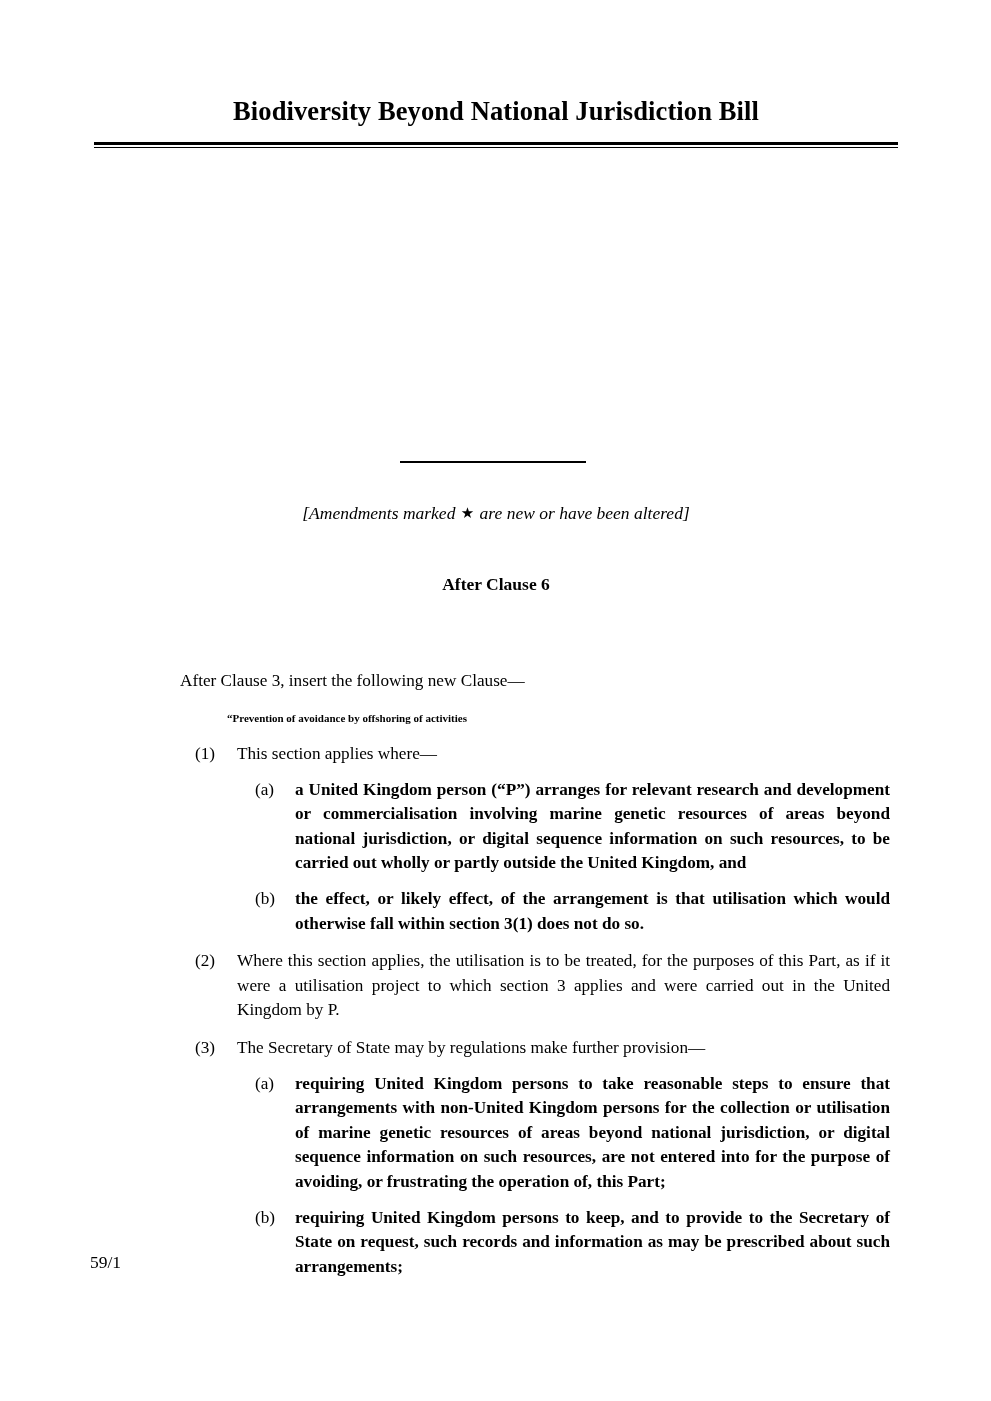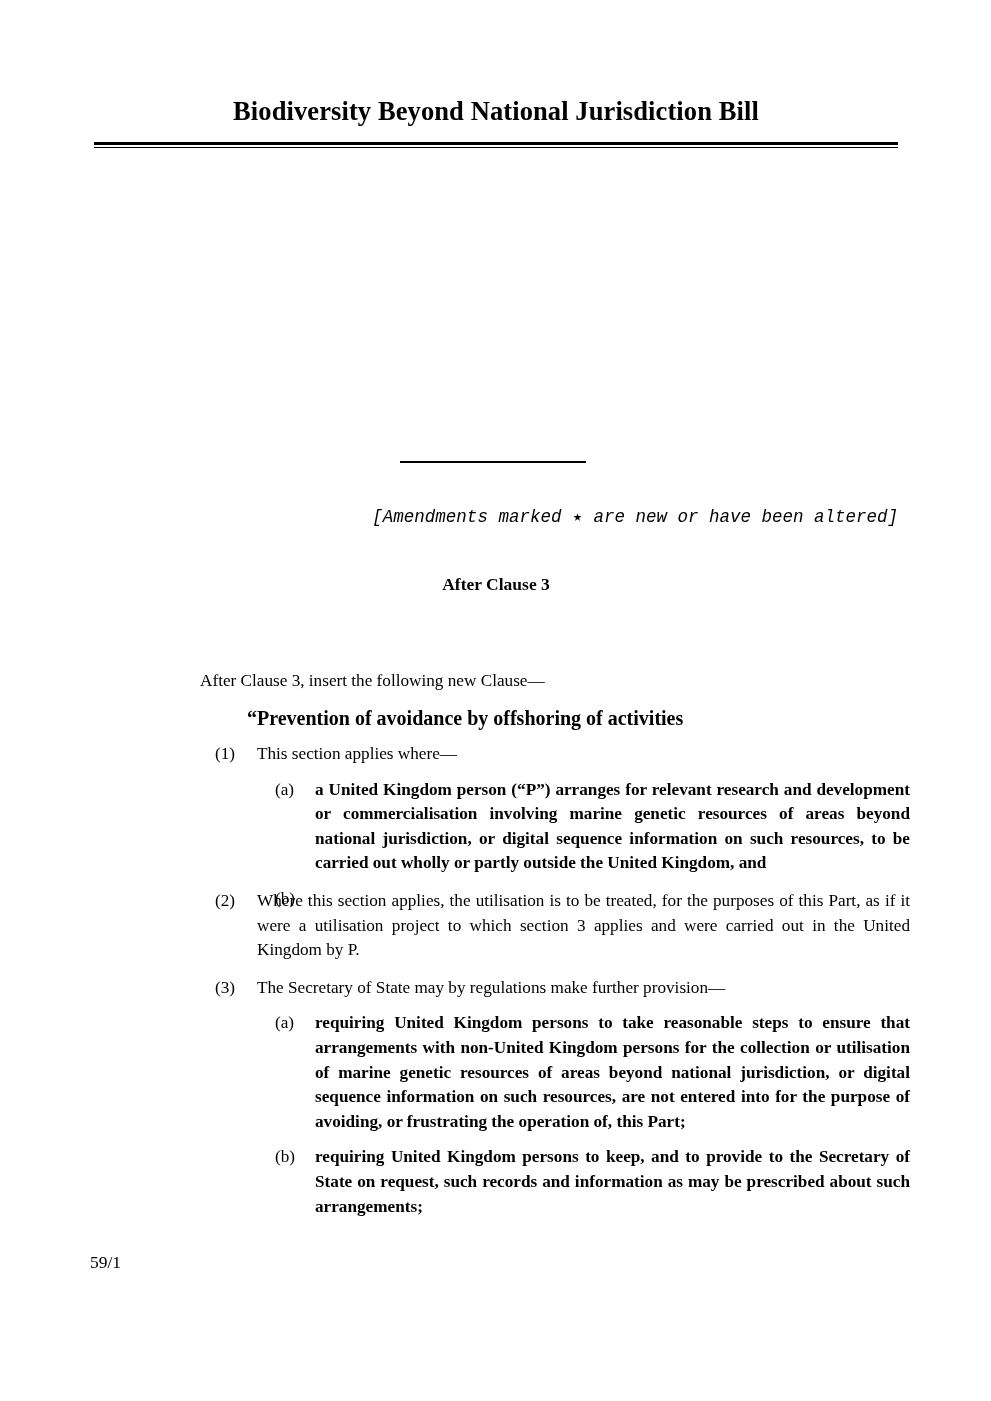--- a/index.html
+++ b/index.html
@@ -87,25 +87,24 @@
     width: 186px;
     height: 1.7px;
     background: #000;
   }
 
   .amend-note {
     position: absolute;
     left: 94px;
     top: 500px;
     width: 804px;
-    text-align: right;
+    text-align: center;
     font-style: italic;
     font-size: 17.5px;
-    line-height: 34px;
-    font-family: Liberation Mono, monospace;
+    line-height: 26px;
   }
   .amend-note .star {
     font-style: normal;
     font-size: 15px;
     vertical-align: 1px;
     padding: 0 1px;
   }
 
   
   .clause-heading {
@@ -124,34 +123,34 @@
     top: 620px;
     width: 804px;
     text-align: center;
     font-size: 18px;
     line-height: 24px;
     letter-spacing: 0.2px;
   }
 
   .body-block {
     position: absolute;
-    left: 200px;
+    left: 180px;
     top: 668px;
     width: 710px;
     font-size: 17.2px;
   }
 
   .insert-line {
     line-height: 25px;
     margin-bottom: 13px;
   }
 
   .new-clause-title {
     font-weight: bold;
-    font-size: 20px;
+    font-size: 11px;
     line-height: 25px;
     margin-left: 47px;
     margin-bottom: 11px;
   }
 
   
   .subsec {
     position: relative;
     padding-left: 57px;
     margin-bottom: 13px;
@@ -229,38 +228,39 @@
     </div>
   </div>
 
 
   <div class="short-rule"></div>
 
   <div class="amend-note">
     <span>[Amendments marked </span><span class="star">★</span><span> are new or have been altered]</span>
   </div>
 
-  <div class="clause-heading">After Clause 3</div>
+  <div class="clause-heading">After Clause 6</div>
 
   <div class="body-block">
 
     <div class="insert-line">After Clause 3, insert the following new Clause—</div>
 
     <div class="new-clause-title">“Prevention of avoidance by offshoring of activities</div>
 
     <div class="subsec">
       <span class="marker">(1)</span>
       <span class="text">This section applies where—</span>
       <div class="para-group">
         <div class="para">
           <span class="marker">(a)</span>
           <span class="text">a United Kingdom person (“P”) arranges for relevant research and development or commercialisation involving marine genetic resources of areas beyond national jurisdiction, or digital sequence information on such resources, to be carried out wholly or partly outside the United Kingdom, and</span>
         </div>
         <div class="para">
           <span class="marker">(b)</span>
+          <span class="text">the effect, or likely effect, of the arrangement is that utilisation which would otherwise fall within section 3(1) does not do so.</span>
         </div>
       </div>
     </div>
 
     <div class="subsec">
       <span class="marker">(2)</span>
       <span class="text">Where this section applies, the utilisation is to be treated, for the purposes of this Part, as if it were a utilisation project to which section 3 applies and were carried out in the United Kingdom by P.</span>
     </div>
 
     <div class="subsec">

